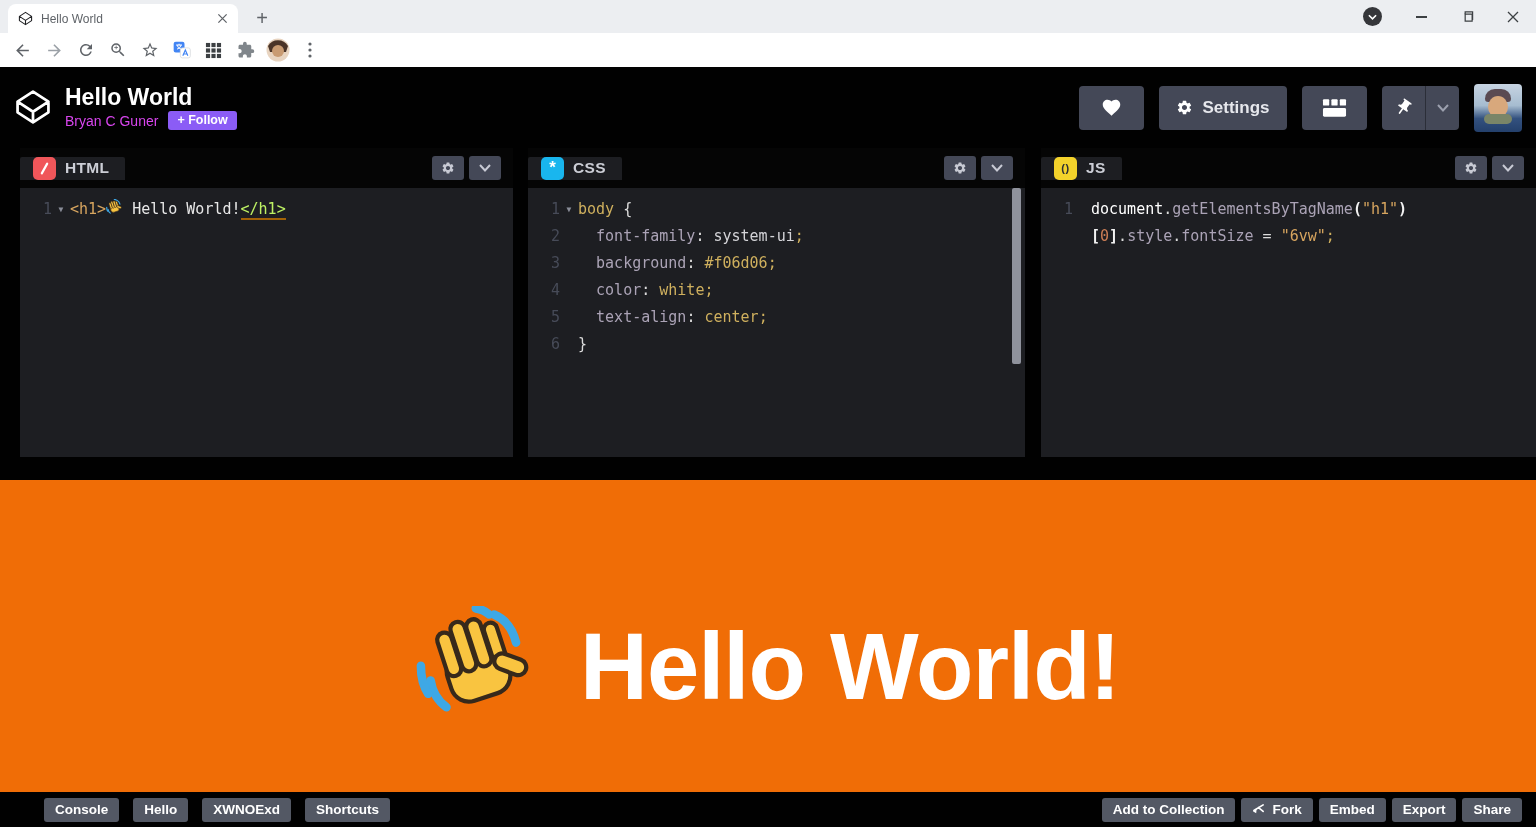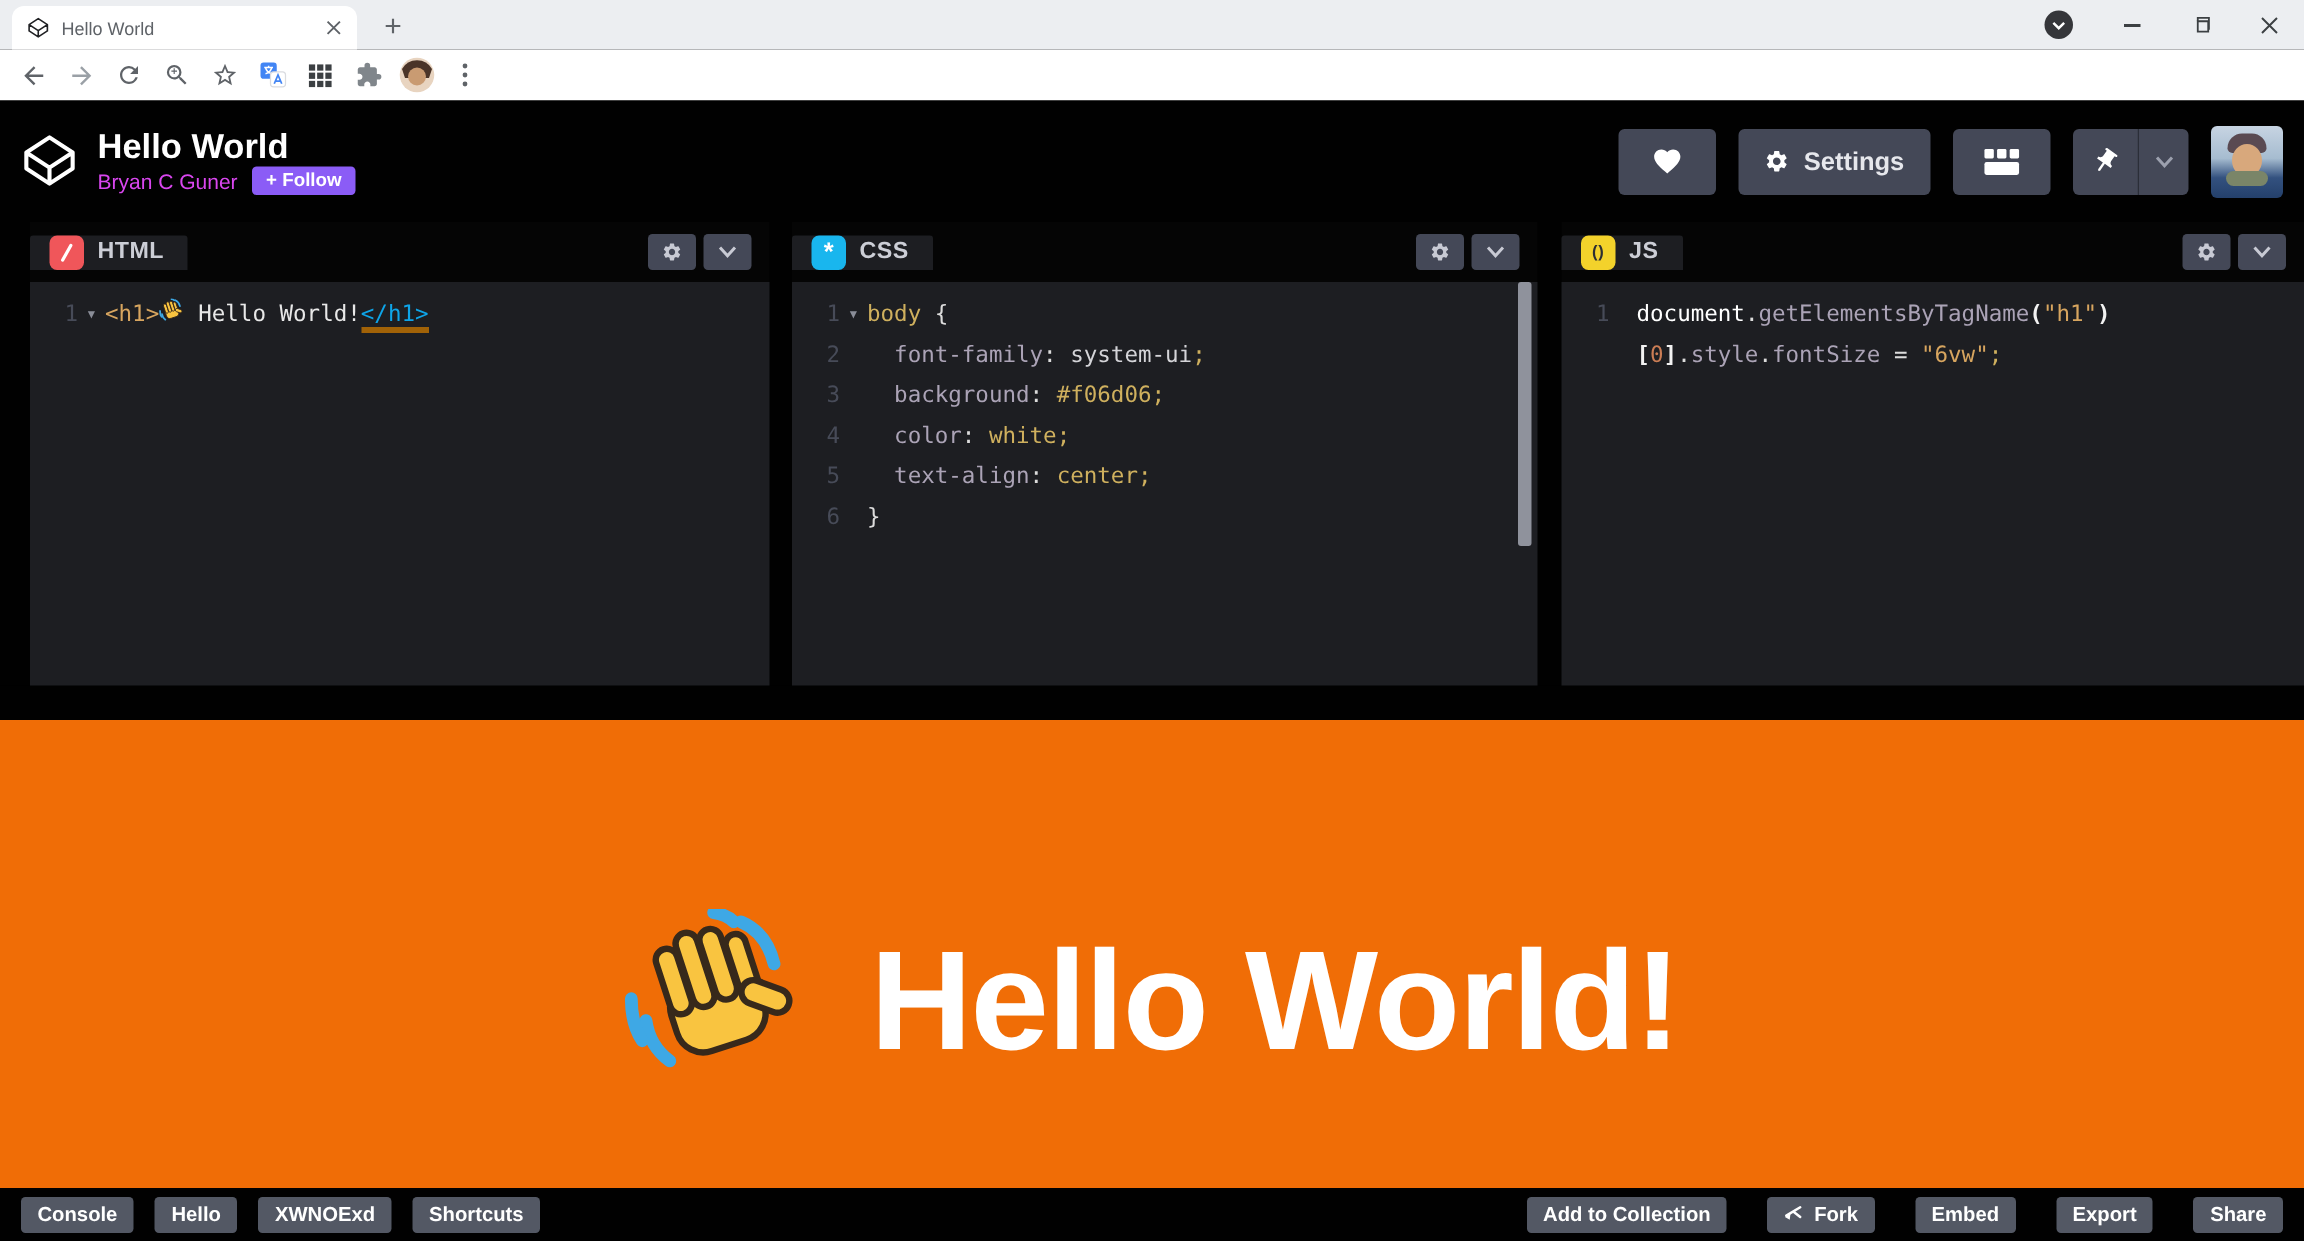--- a/index.html
+++ b/index.html
@@ -64,21 +64,21 @@
   .pane-label { color:#ccced6; font-size:15.5px; font-weight:700; letter-spacing:0.3px; }
   .pane-hbtns { position:absolute; right:12px; top:8px; display:flex; gap:5px; }
   .ph-btn { width:32px; height:24px; background:#444857; border-radius:3px; display:flex; align-items:center; justify-content:center; }
   .pane-body { flex:1; background:#1d1e22; position:relative; padding-top:8px;
                font-family:"DejaVu Sans Mono", monospace; font-size:15px; line-height:27px; overflow:hidden; }
   .code-line { display:flex; white-space:pre; }
   .ln { width:32px; text-align:right; color:#474b58; flex:0 0 32px; }
   .fold { width:18px; flex:0 0 18px; text-align:center; color:#8a8d98; font-size:8px; line-height:27px; }
   .code { flex:1; }
   .tk-tag, .tk-str { color:#d7a55f; }
-  .tk-tagu { color:#0ea5e9; border-bottom:4px solid #a16207; }
+  .tk-tagu { color:#bef264; border-bottom:2px solid #a16207; }
   .tk-text { color:#e8e8e8; }
   .tk-prop { color:#aba3b6; }
   .tk-punc { color:#dcdcdc; }
   .tk-brk { color:#f2f2f2; font-weight:700; }
   .tk-atom, .tk-semi { color:#cfb05e; }
   .tk-val { color:#d4d4d8; }
   .tk-var { color:#ffffff; }
   .tk-num { color:#cb7d55; }
   .tk-op { color:#dcdcdc; }
   .mini-emoji { width:17px; height:17px; vertical-align:-2px; }
@@ -87,21 +87,21 @@
   .hgutter { height:23px; background:#010101; }
 
   
   .preview { height:312px; display:flex; justify-content:center; }
   .preview h1 { margin-top:62px; display:flex; align-items:center; gap:42px; }
   .big-emoji { width:122px; height:122px; }
   .preview-text { color:#fff; font-size:94px; font-weight:700; letter-spacing:-1px; line-height:1; }
 
   
   .statusbar { height:35px; background:#010101; display:flex; align-items:center; justify-content:space-between; padding:0 14px; }
-  .sb-group { display:flex; gap:14px; }
+  .sb-group { display:flex; gap:14px;margin-left:30px; }
   .sb-btn { background:#535864; color:#fff; font-size:13.5px; font-weight:600; border-radius:3px;
             padding:4px 11px 5px; display:flex; align-items:center; gap:7px; }
 </style>
 </head>
 <body>
 
 <svg width="0" height="0" style="position:absolute">
   <defs>
     <g id="waveHand">
       <g fill="none" stroke="#3ea8e5" stroke-width="7" stroke-linecap="round">
@@ -391,21 +391,21 @@
     </h1>
   </div>
 
   <div class="statusbar">
     <div class="sb-group">
       <span class="sb-btn">Console</span>
       <span class="sb-btn">Hello</span>
       <span class="sb-btn">XWNOExd</span>
       <span class="sb-btn">Shortcuts</span>
     </div>
-    <div class="sb-group" style="gap:27px;">
+    <div class="sb-group" style="gap:6px;">
       <span class="sb-btn">Add to Collection</span>
       <span class="sb-btn">
         <svg width="13" height="13" viewBox="0 0 14 14">
           <path d="M2 8 L12 2 M7 5 L12 9" stroke="#fff" stroke-width="1.8" fill="none" stroke-linecap="round"></path>
           <path d="M1 9 L5 6.5 L4.5 11 Z" fill="#fff"></path>
         </svg>
         <span>Fork</span>
       </span>
       <span class="sb-btn">Embed</span>
       <span class="sb-btn">Export</span>

